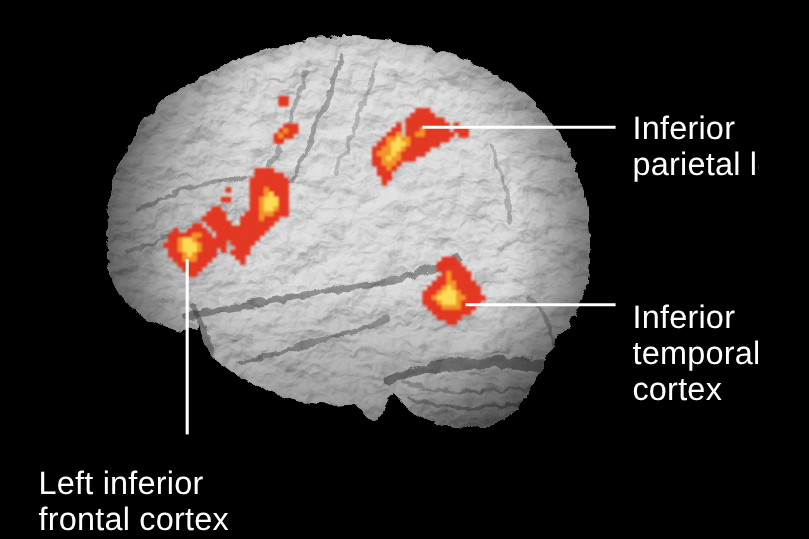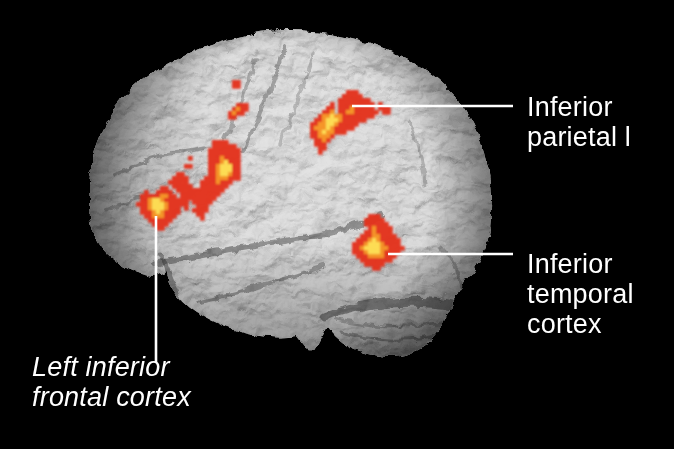--- a/index.html
+++ b/index.html
@@ -7,21 +7,21 @@
     position:relative;width:632px;height:449px;overflow:hidden;
     background:#000;font-family:"Liberation Sans",sans-serif;
   }
   .stage svg{position:absolute;left:0;top:0;}
   .label{
     position:absolute;color:#ffffff;font-size:27px;line-height:30px;
     letter-spacing:.2px;font-weight:400;
   }
   .label-parietal{left:527px;top:92px;width:150px;}
   .label-temporal{left:527px;top:249px;width:160px;}
-  .label-frontal{left:32px;top:352px;width:212px;font-style:italic;}
+  .label-frontal{left:32px;top:388px;width:212px;}
 </style>
 </head>
 <body>
 
 <div class="stage">
   <svg width="674" height="449" viewBox="0 0 674 449">
     <defs>
       <path id="brainOutline" d="M 87 190
         C 87 158 98 124 121 98
         C 147 68 193 44 246 33

